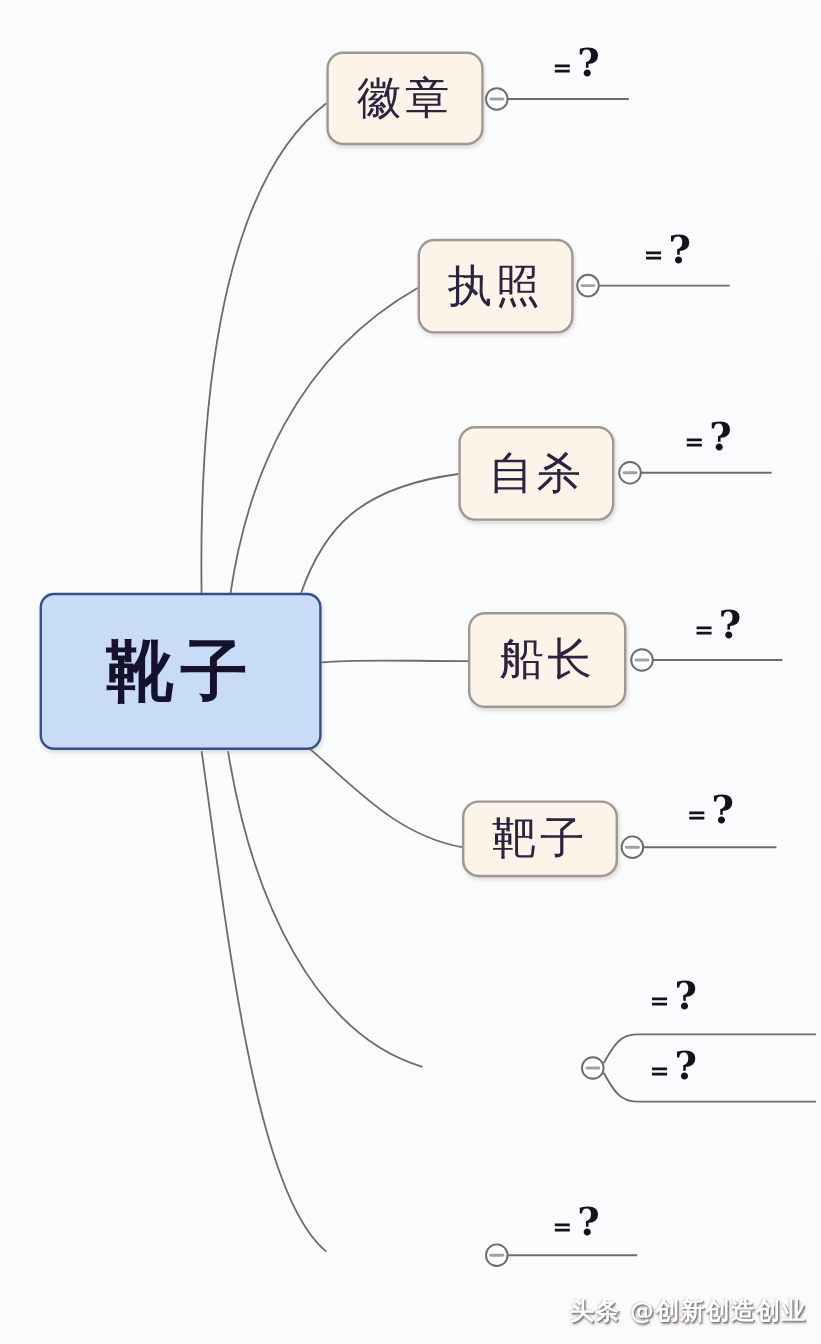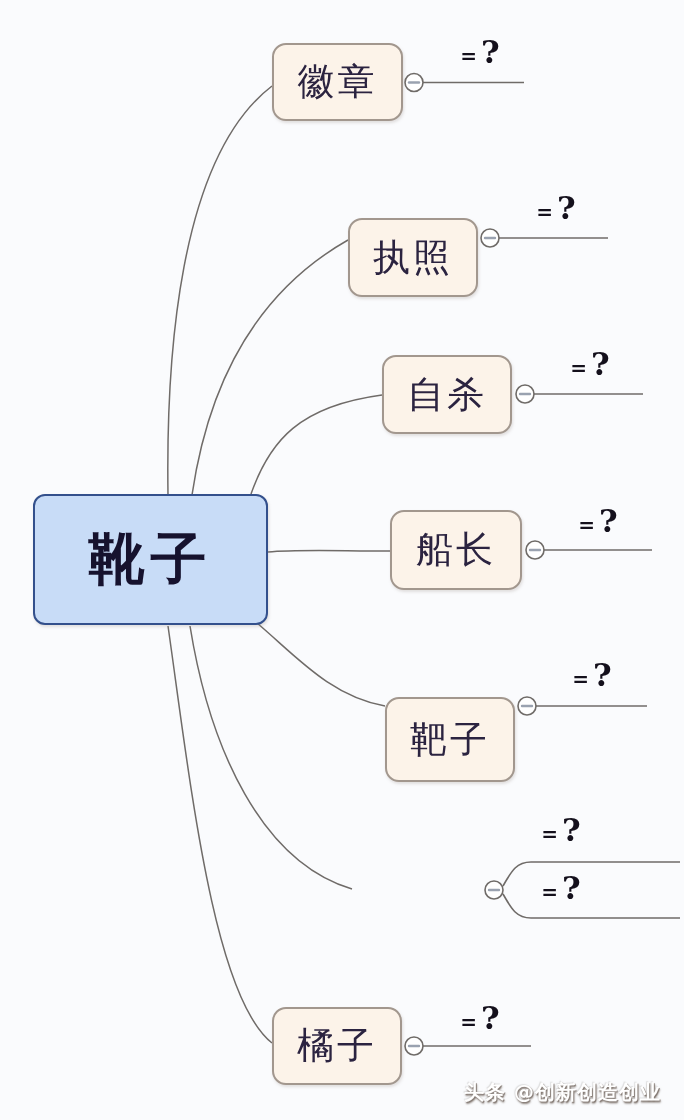--- a/index.html
+++ b/index.html
@@ -29,45 +29,45 @@
     font-size:56px;font-weight:700;letter-spacing:6px;
     color:#16122e;
   }
   .topic.child{
     background:var(--child-fill,#fcf3e9);
     border:2px solid var(--child-border,#a2978e);
     border-radius:14px;
     font-size:37px;font-weight:500;letter-spacing:3px;text-align:center;
   }
   .c1{left:272px;top:43px; width:131px;height:78px;}
-  .c2{left:348px;top:199px;width:130px;height:79px;margin-top:19px;}
+  .c2{left:348px;top:199px;width:130px;height:79px;}
   .c3{left:382px;top:355px;width:130px;height:79px;}
   .c4{left:390px;top:510px;width:132px;height:80px;}
-  .c5{left:385px;top:667px;width:130px;height:85px;margin-top:30px;}
+  .c5{left:385px;top:667px;width:130px;height:64px;}
   .c6{left:352px;top:852px;width:130px;height:76px;}
   .c7{left:272px;top:1007px;width:130px;height:78px;}
 
   .eq{
     position:absolute;z-index:2;width:64px;height:36px;
     display:flex;align-items:baseline;justify-content:center;gap:4px;
     color:#14101c;font-weight:700;line-height:1;
   }
   .eq span:first-child{font-size:20px;}
   .eq span:last-child{font-size:32px;}
   .e1{left:448px;top:36px;}
   .e2{left:524px;top:192px;}
   .e3{left:558px;top:348px;}
   .e4{left:566px;top:505px;}
   .e5{left:560px;top:659px;}
   .e6a{left:529px;top:814px;}
   .e6b{left:529px;top:872px;}
   .e7{left:448px;top:1002px;}
 
   .watermark{
-    position:absolute;z-index:3;right:23px;bottom:14px;
+    position:absolute;z-index:3;right:12px;bottom:14px;
     font-family:"DejaVu Sans","Liberation Sans",sans-serif;
     font-size:20px;font-weight:700;letter-spacing:1px;
     color:var(--watermark,#ffffff);
     text-shadow:1px 2px 2px rgba(125,115,108,0.95), -1px -1px 1px rgba(205,205,205,0.6), 1px 1px 0 rgba(140,130,125,0.8);
   }
 </style>
 </head>
 <body>
 
 <div class="stage">
@@ -133,23 +133,20 @@
   </div>
   <div class="topic child c3">
     <span>自杀</span>
   </div>
   <div class="topic child c4">
     <span>船长</span>
   </div>
   <div class="topic child c5">
     <span>靶子</span>
   </div>
-  <div class="topic child c7">
-    <span>橘子</span>
-  </div>
 
   <div class="eq e1">
       <span>=</span>
       <span>?</span>
     </div>
   <div class="eq e2">
       <span>=</span>
       <span>?</span>
     </div>
   <div class="eq e3">

